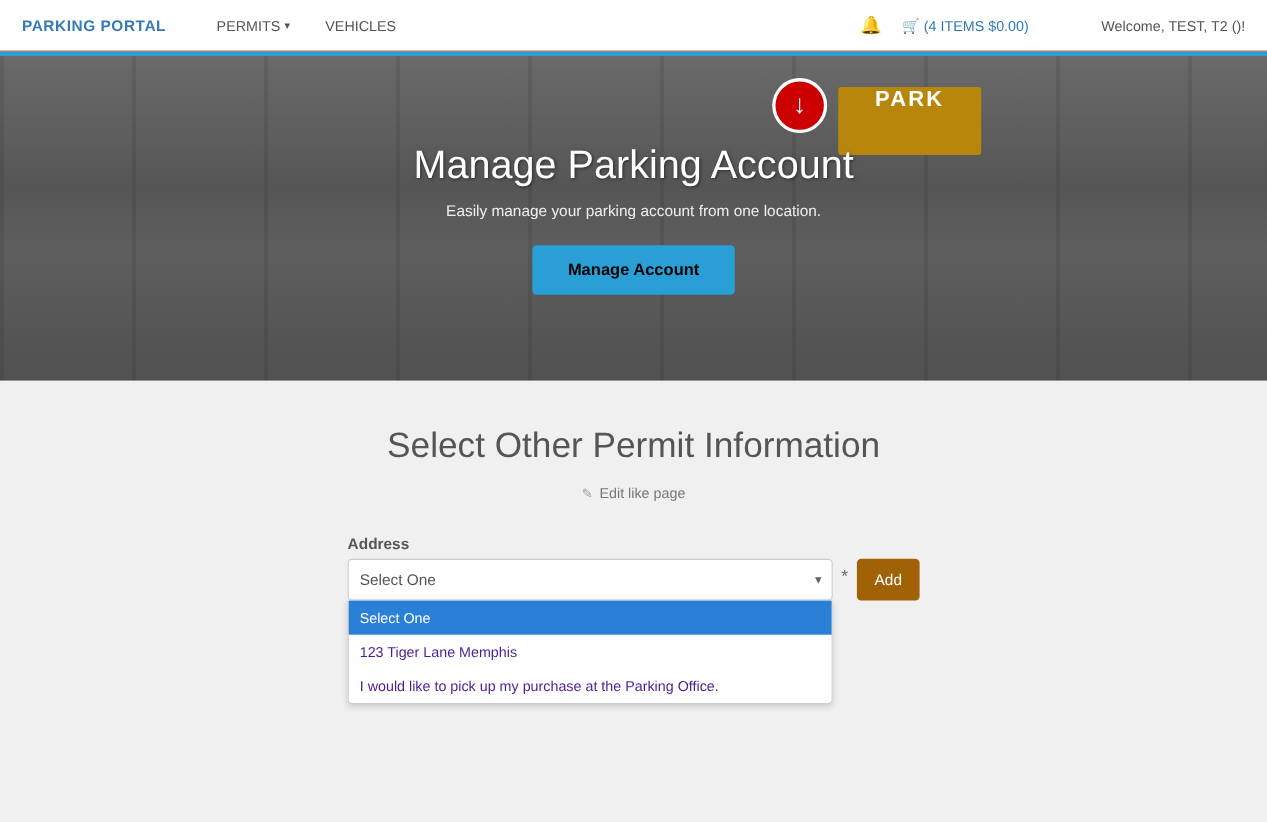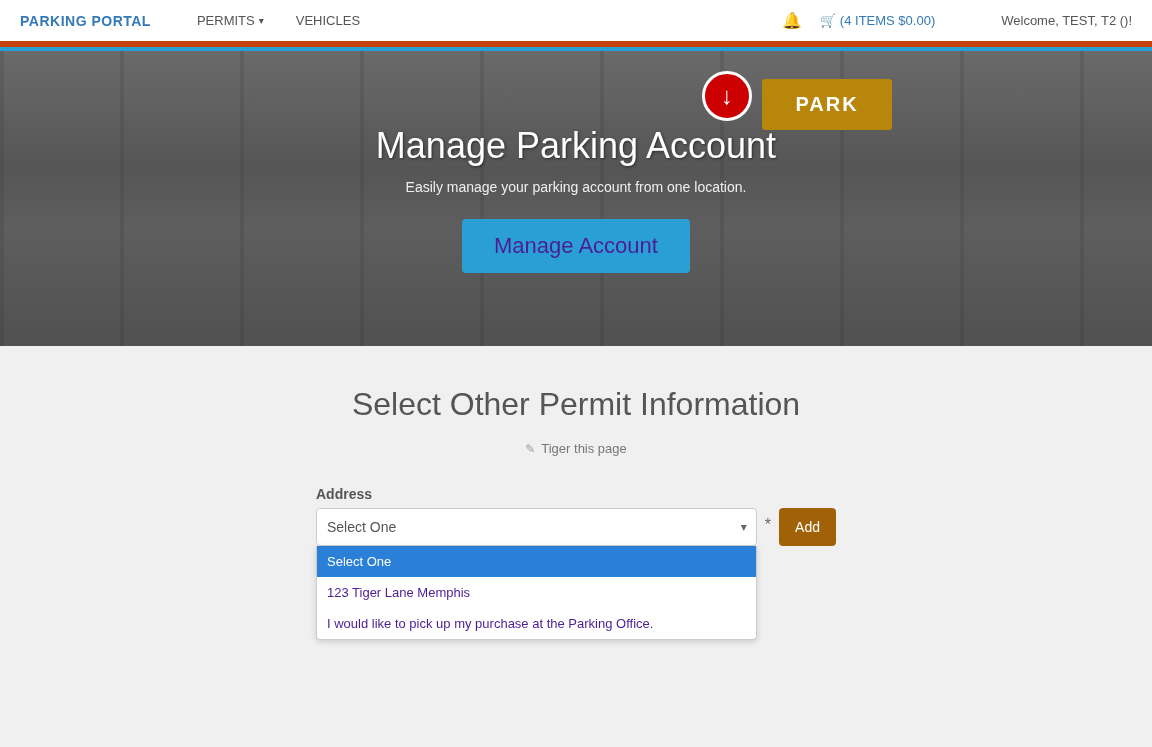--- a/index.html
+++ b/index.html
@@ -5,21 +5,21 @@
     * { margin: 0; padding: 0; box-sizing: border-box; }
     body { font-family: Arial, sans-serif; background: #f0f0f0; width: 1152px; min-height: 747px; }
 
     
     nav {
       display: flex;
       align-items: center;
       background: #fff;
       height: 47px;
       padding: 0 20px;
-      border-bottom: 6px solid #c2410c;
+      border-bottom: 1px solid #c2410c;
     }
     .nav-brand {
       font-weight: bold;
       font-size: 14px;
       color: #337ab7;
       text-transform: uppercase;
       letter-spacing: 0.5px;
       margin-right: 30px;
       cursor: pointer;
     }
@@ -86,24 +86,24 @@
         ),
         
         linear-gradient(to bottom, #8a8a8a 0%, #6a6a6a 40%, #888 60%, #777 100%);
       z-index: 0;
     }
     .hero-sign {
       position: absolute;
       top: 28px;
       right: 260px;
       width: 130px;
-      height: 51px;
+      height: 62px;
       background: #b8860b;
       display: flex;
-      align-items: center;
+      align-items: flex-start;
       justify-content: center;
       color: #fff;
       font-weight: bold;
       font-size: 20px;
       letter-spacing: 2px;
       border-radius: 3px;
       z-index: 2;
     }
     .hero-arrow-sign {
       position: absolute;
@@ -137,27 +137,27 @@
       text-shadow: 1px 1px 3px rgba(0,0,0,0.5);
     }
     .hero-subtitle {
       font-size: 14px;
       font-weight: 300;
       margin-bottom: 24px;
       opacity: 0.9;
     }
     .hero-btn {
       background: #2a9fd6;
-      color: #4c1d95;
+      color: #000000;
       border: none;
       padding: 14px 32px;
-      font-size: 22px;
+      font-size: 15px;
       border-radius: 4px;
       cursor: pointer;
-      font-weight: 400;
+      font-weight: 700;
     }
 
     
     .main-content {
       background: #f0f0f0;
       padding: 40px 20px;
       min-height: 400px;
     }
     .section-title {
       text-align: center;
@@ -327,21 +327,21 @@
     <h1 class="hero-title">Manage Parking Account</h1>
     <p class="hero-subtitle">Easily manage your parking account from one location.</p>
     <button class="hero-btn">Manage Account</button>
   </div>
 </div>
 
 <div class="main-content">
   <h2 class="section-title">Select Other Permit Information</h2>
   <div class="edit-link">
     <span class="edit-icon">✎</span>
-    <span>Tiger this page</span>
+    <span>Edit like page</span>
   </div>
 
   <div class="form-container">
     <div class="form-group">
       <label class="form-label">Address</label>
       <div class="form-row">
         <div class="form-select-wrapper">
           <select class="form-select">
             <option>Select One</option>
             <option>123 Tiger Lane Memphis</option>

